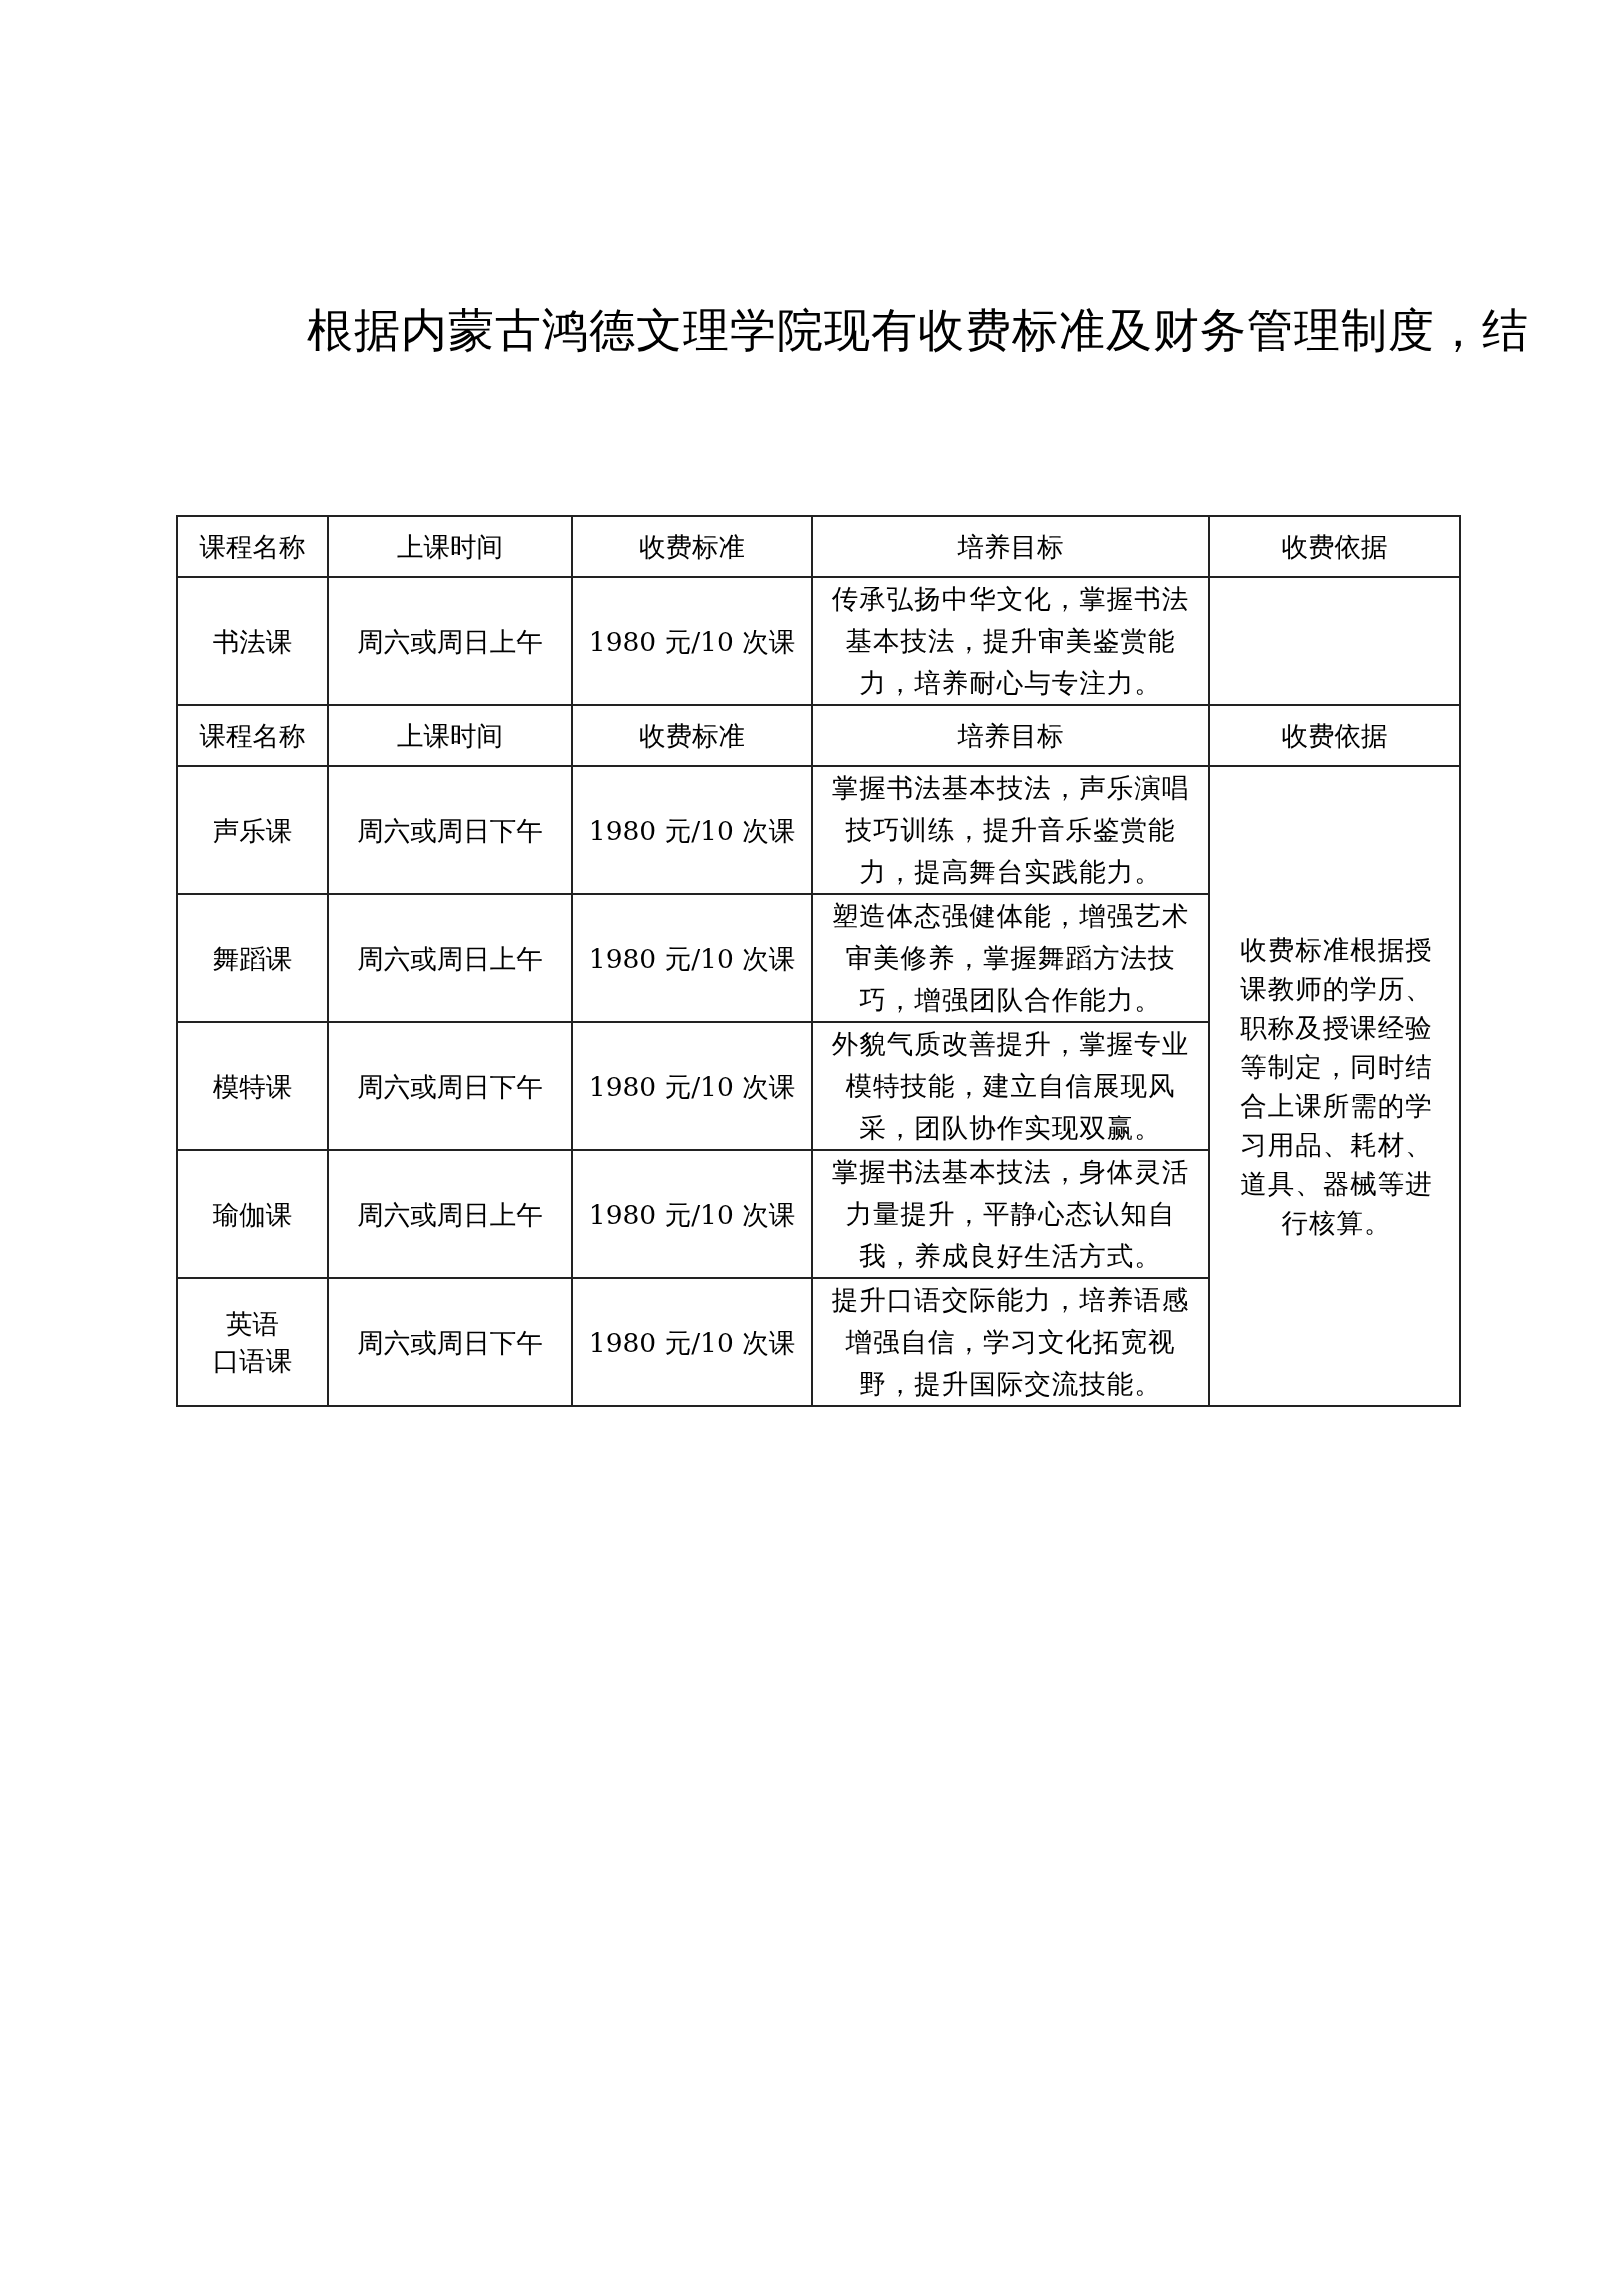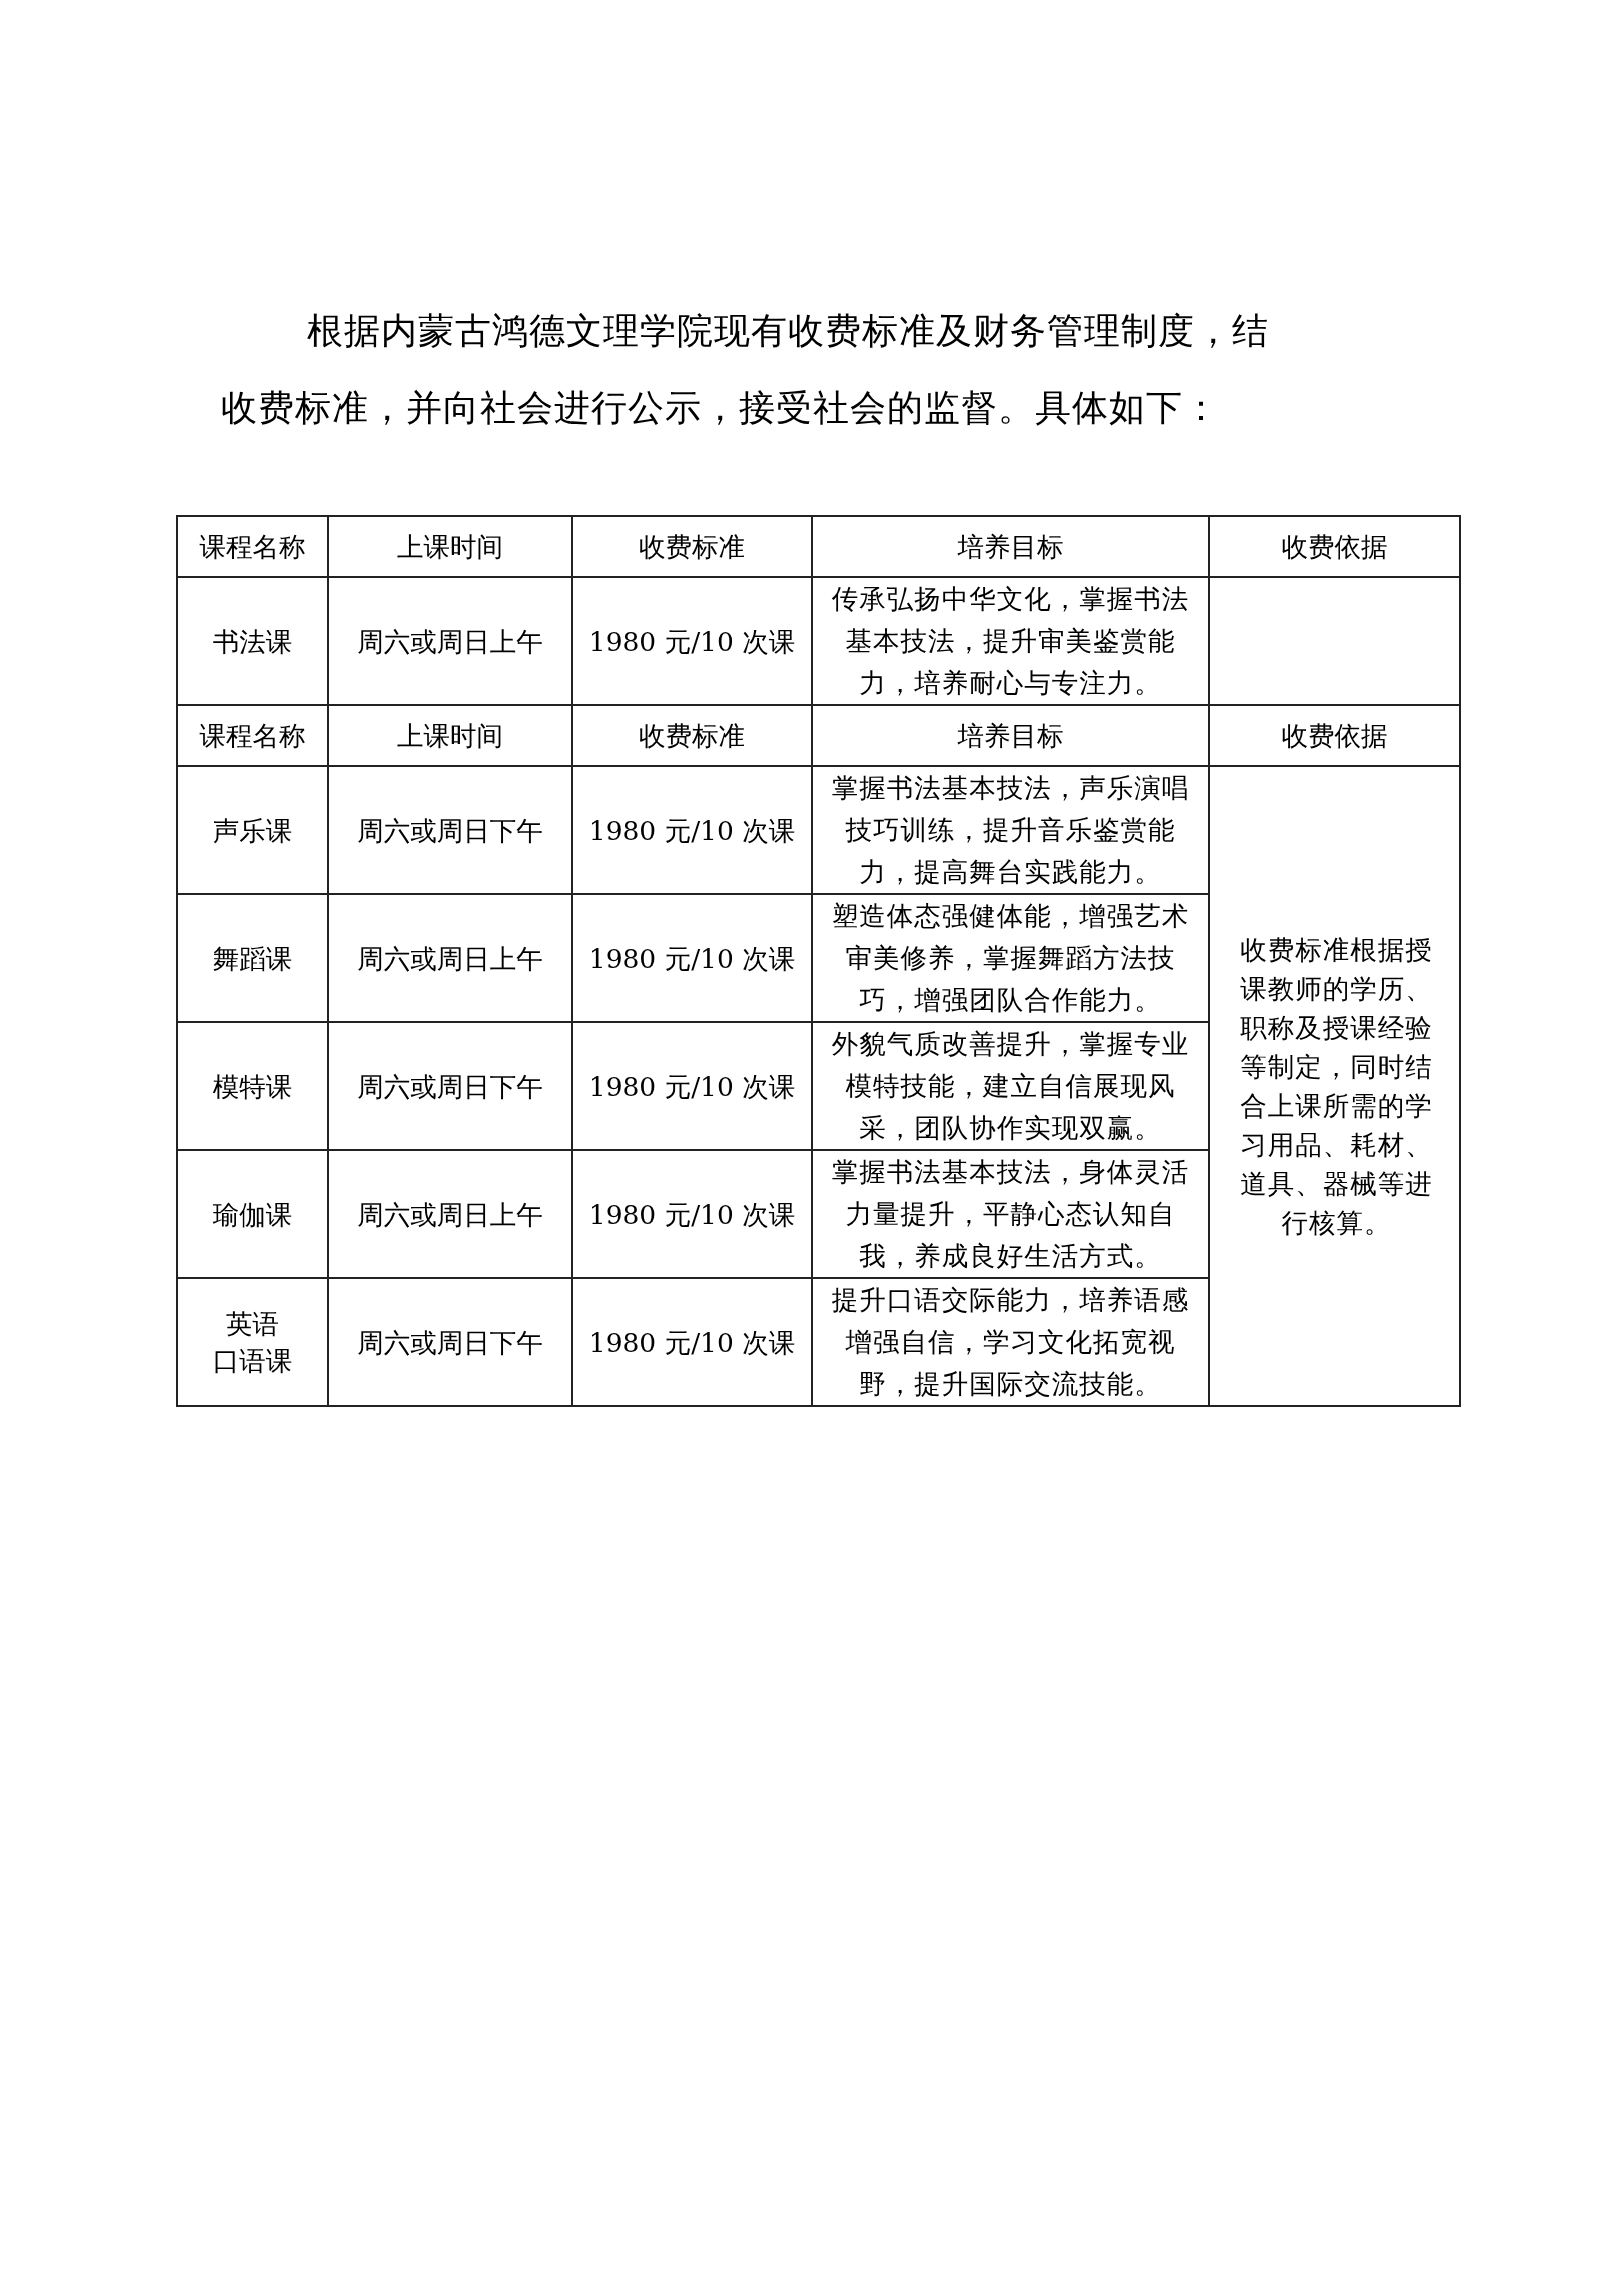--- a/index.html
+++ b/index.html
@@ -3,21 +3,21 @@
 <meta charset="utf-8">
 <style>
   html, body { margin: 0; padding: 0; background: #ffffff; }
   body {
     width: 1621px; height: 2293px; position: relative; overflow: hidden;
     font-family: "DejaVu Serif", "Liberation Serif", serif;
     color: #000000;
   }
   .intro {
     position: absolute; left: 221px; top: 292px; width: 1193px;
-    font-size: 36px; line-height: 77px; letter-spacing: 1px;
+    font-size: 46px; line-height: 77px; letter-spacing: 1px;
     text-align: justify; text-align-last: left;
     font-family: "DejaVu Sans", "Liberation Sans", sans-serif;
   }
   .intro .line { display: block; height: 77px; white-space: nowrap; overflow: visible; }
   .intro .indent { padding-left: 86px; }
   table.fees {
     position: absolute; left: 176px; top: 515px;
     border-collapse: collapse; table-layout: fixed;
     width: 1283px;
     font-size: 26.5px;
@@ -43,21 +43,20 @@
     text-align: center; padding: 0 13.7px 0 17.6px !important;
     line-height: 39px !important; letter-spacing: 1px;
   }
   .two-line { display: block; line-height: 37px; }
 </style>
 </head>
 <body>
 
 <div class="intro">
   <span class="line indent">根据内蒙古鸿德文理学院现有收费标准及财务管理制度，结</span>
-  <span class="line">收费标准，并向社会进行公示，接受社会的监督。具体如下：</span>
 </div>
 
 <table class="fees">
   <colgroup>
     <col class="c1">
       <col class="c2">
       <col class="c3">
       <col class="c4">
       <col class="c5">
   </colgroup>

